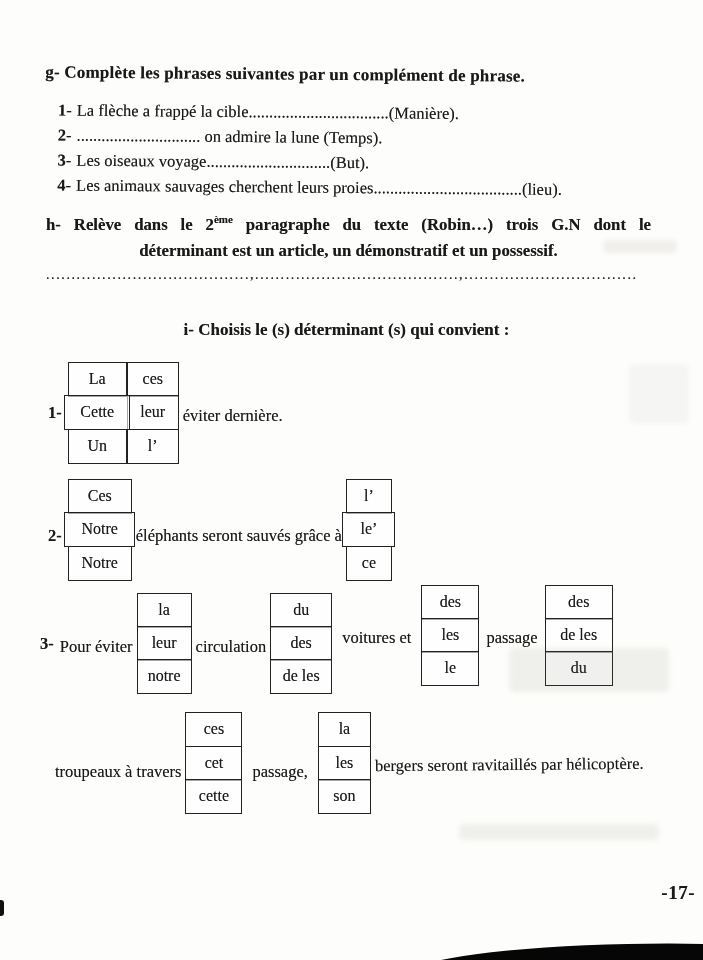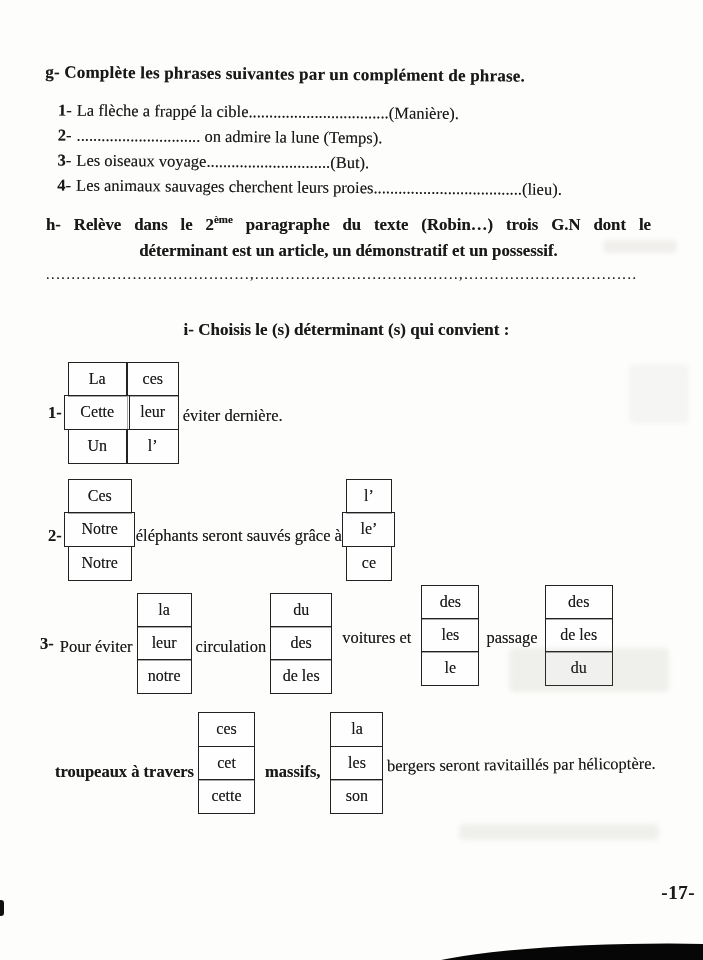--- a/index.html
+++ b/index.html
@@ -48,21 +48,21 @@
     margin-top:-1.6px; font-size:16px;
   }
   .cell:first-child { margin-top:0; }
   .protrude .cell:nth-child(2) {
     width:calc(100% + 7px); margin-left:-3.5px; position:relative; z-index:2;
   }
   .frag { margin:0 4px; }
   .mxl { margin:0 10px; }
   .dn3 { transform:translateY(3px); }
   .dn6 { transform:translateY(6px); }
-  .dn9 { transform:translateY(9px);font-weight:bold; }
+  .dn9 { transform:translateY(9px); }
   .up8 { transform:translateY(-8px); }
   .up8t { transform:translateY(-6px); }
   .tilt { transform:translateY(2px) rotate(-.5deg); }
 
   
   .footer {
     position:absolute; left:0; right:8px; top:882px; text-align:right;
     font-weight:700; font-size:19px; letter-spacing:.5px;
   }
   .swoosh {
@@ -170,21 +170,21 @@
     </div>
   </div>
 
   <div class="det-row row3b">
     <span class="frag dn9" style="margin-left:0">troupeaux à travers</span>
     <div class="stack" style="width:57px">
       <div class="cell">ces</div>
       <div class="cell">cet</div>
       <div class="cell">cette</div>
     </div>
-    <span class="frag dn9" style="margin:0 10px">massifs,</span>
+    <span class="frag dn9" style="margin:0 10px">passage,</span>
     <div class="stack" style="width:53px">
       <div class="cell">la</div>
       <div class="cell">les</div>
       <div class="cell">son</div>
     </div>
     <span class="frag tilt">bergers seront ravitaillés par hélicoptère.</span>
   </div>
 
   <div class="footer">-17-</div>
 

